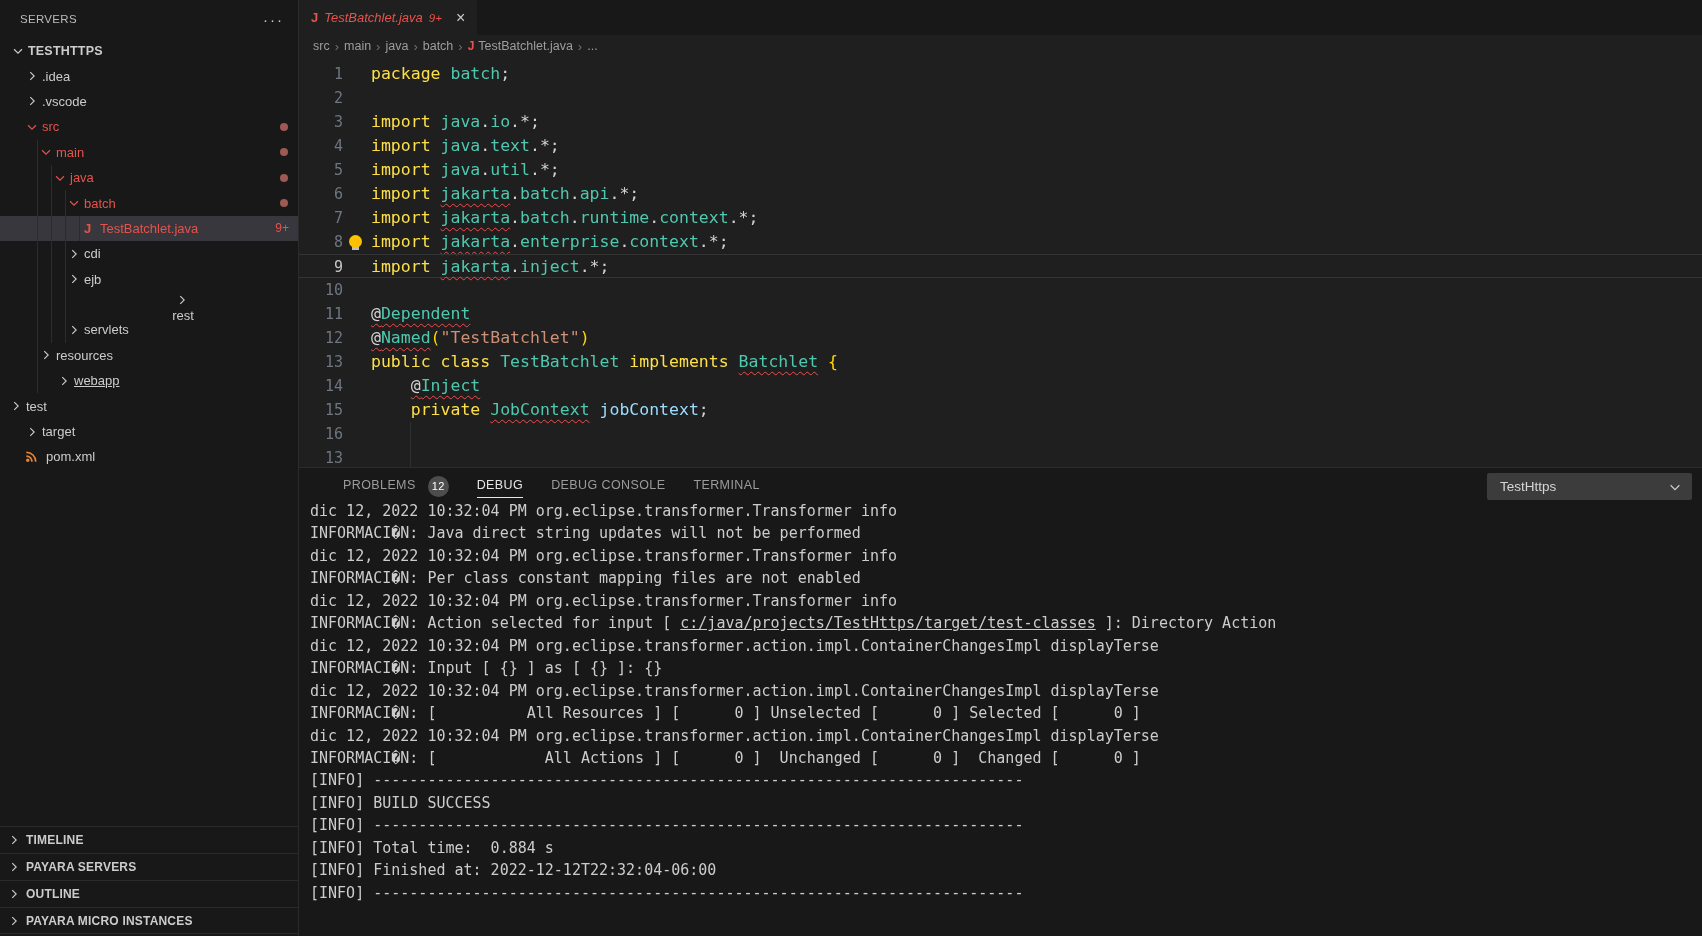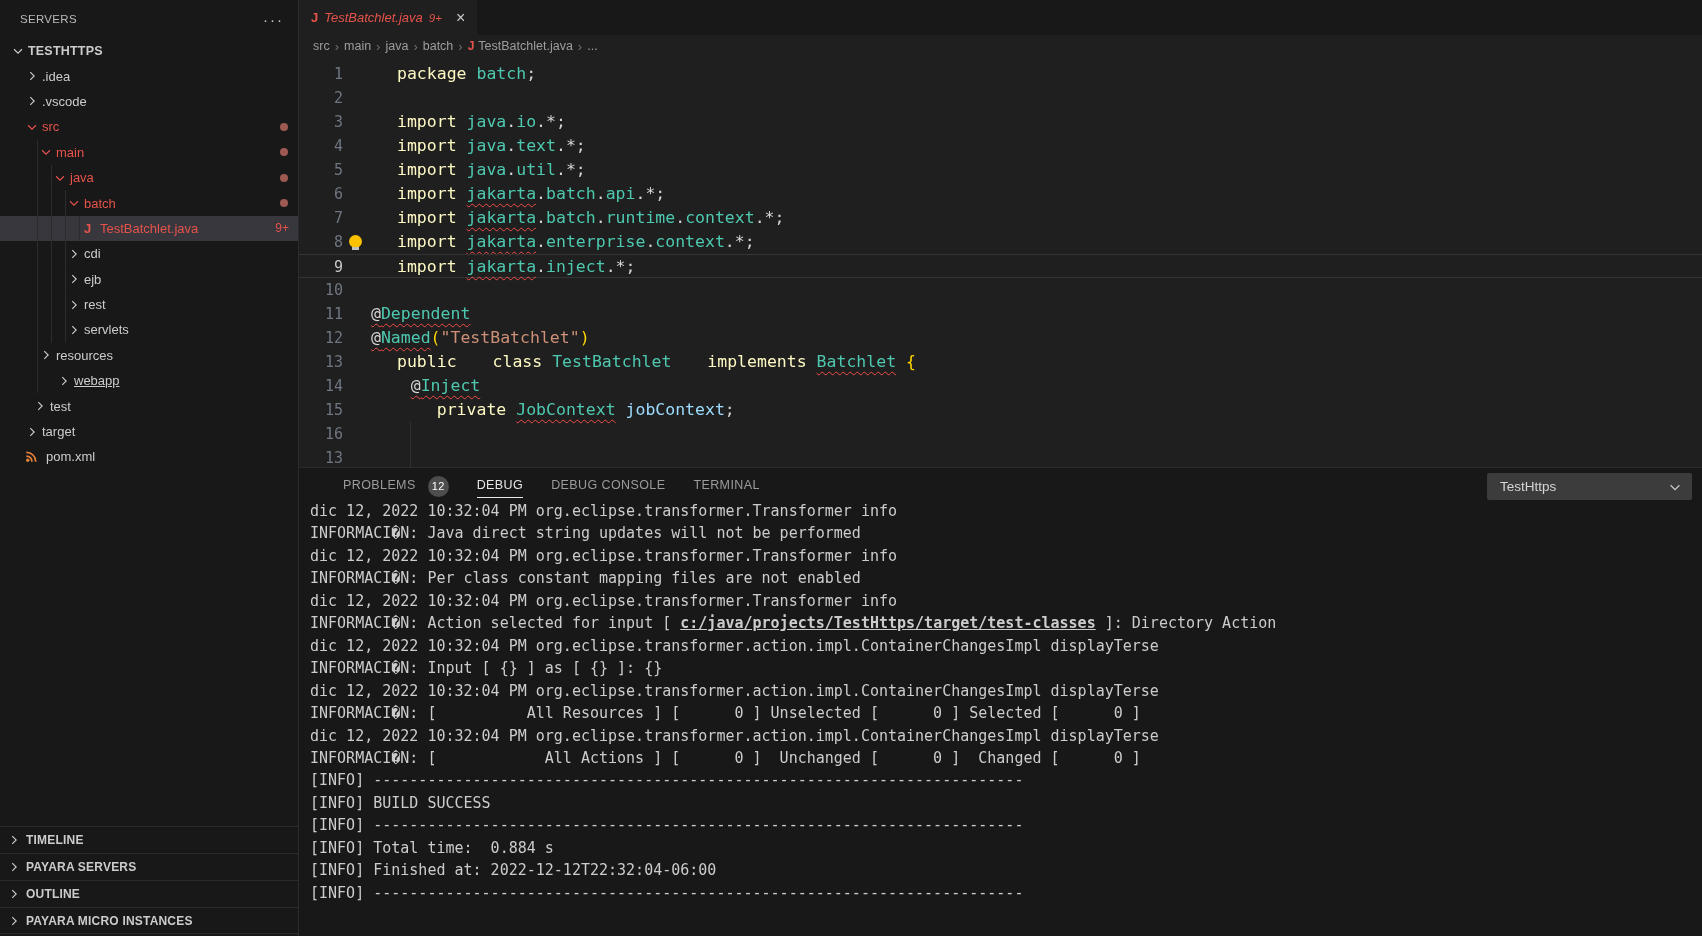--- a/index.html
+++ b/index.html
@@ -52,21 +52,21 @@
   .bc-sep { color:#6f6f6f; margin:0 5px; font-size:13px; }
   .bc-jicon { color:#e5534b; font-weight:700; font-size:12px; margin-right:4px; }
 
   .code { flex:1; position:relative; font-family:"DejaVu Sans Mono", monospace; font-size:16.5px;
           line-height:24px; padding-top:5px; overflow:hidden; background:#1f1f1f; }
   .line { display:flex; height:24px; position:relative; }
   .ln { width:44px; text-align:right; color:#6e7681; font-size:15px; flex:none; line-height:24px; }
   .lt { padding-left:28px; white-space:pre; }
   .line.cur { border-top:1px solid #343434; border-bottom:1px solid #343434; }
   .line.cur .ln { color:#c6c6c6; }
-  .tk-k { color:#fef9c3;margin-left:26px; } .tk-t { color:#4ec9b0; } .tk-p { color:#d4d4d4; }
+  .tk-k { color:#fde047; } .tk-t { color:#4ec9b0; } .tk-p { color:#d4d4d4; }
   .tk-v { color:#9cdcfe; } .tk-s { color:#ce9178; } .tk-g { color:#ffd700; }
   .sq { text-decoration-line:underline; text-decoration-style:wavy;
         text-decoration-color:#f14c4c; text-underline-offset:4px; text-decoration-thickness:1px; }
   .bulb { position:absolute; left:50px; top:5px; width:13px; height:13px; background:#fcc100;
           border-radius:50%; }
   .bulb::after { content:""; position:absolute; left:3px; top:12px; width:7px; height:3px;
                  background:#bfbfbf; }
   .iguide { display:inline-block; width:1px; height:24px; background:#303030; margin-left:39px; }
 
   
@@ -81,21 +81,21 @@
   .ptab.active .plabel { border-bottom:1px solid #e7e7e7; }
   .pbadge { background:#4d4d4d; color:#ffffff; border-radius:50%; min-width:21px; height:21px;
             display:flex; align-items:center; justify-content:center; font-size:11px; }
   .channel { position:absolute; right:10px; top:5px; width:205px; height:27px; background:#3c3c3c;
              border-radius:2px; display:flex; align-items:center; padding:0 10px 0 13px;
              color:#d6d6d6; font-size:13.5px; cursor:pointer; }
   .channel .cchev { margin-left:auto; color:#cccccc; display:flex; }
   .console { flex:1; font-family:"DejaVu Sans Mono", monospace; font-size:15px;
              line-height:22.45px; color:#cccccc; white-space:pre; padding-left:11px;
              overflow:hidden; margin-top:-4px; }
-  .clink { text-decoration:underline; cursor:pointer;font-weight:bold; }
+  .clink { text-decoration:underline; cursor:pointer; }
 </style>
 </head>
 <body>
 
 <div class="app">
 
   <aside class="sidebar">
     <div class="sb-header">
       <span>SERVERS</span>
       <span class="more">···</span>
@@ -191,61 +191,61 @@
           <i class="guide" style="left: 37px;"></i>
           <i class="guide" style="left: 51px;"></i>
           <i class="guide" style="left: 65px;"></i>
           <span class="chev">
             <svg width="14" height="14" viewBox="0 0 16 16">
               <path d="M6 3.5 L10.5 8 L6 12.5" fill="none" stroke="currentColor" stroke-width="1.3"></path>
             </svg>
           </span>
           <span class="tlabel">ejb</span>
         </div>
+        <div class="trow" style="padding-left: 66px; flex-direction: column;">
+          <i class="guide" style="left: 37px;"></i>
+          <i class="guide" style="left: 51px;"></i>
+          <i class="guide" style="left: 65px;"></i>
+          <span class="chev">
+            <svg width="14" height="14" viewBox="0 0 16 16">
+              <path d="M6 3.5 L10.5 8 L6 12.5" fill="none" stroke="currentColor" stroke-width="1.3"></path>
+            </svg>
+          </span>
+          <span class="tlabel">rest</span>
+        </div>
         <div class="trow" style="padding-left: 66px;">
           <i class="guide" style="left: 37px;"></i>
           <i class="guide" style="left: 51px;"></i>
           <i class="guide" style="left: 65px;"></i>
           <span class="chev">
             <svg width="14" height="14" viewBox="0 0 16 16">
               <path d="M6 3.5 L10.5 8 L6 12.5" fill="none" stroke="currentColor" stroke-width="1.3"></path>
             </svg>
           </span>
-          <span class="tlabel">rest</span>
-        </div>
-        <div class="trow" style="padding-left: 66px;">
-          <i class="guide" style="left: 37px;"></i>
-          <i class="guide" style="left: 51px;"></i>
-          <i class="guide" style="left: 65px;"></i>
-          <span class="chev">
-            <svg width="14" height="14" viewBox="0 0 16 16">
-              <path d="M6 3.5 L10.5 8 L6 12.5" fill="none" stroke="currentColor" stroke-width="1.3"></path>
-            </svg>
-          </span>
           <span class="tlabel">servlets</span>
         </div>
         <div class="trow" style="padding-left: 38px;">
           <i class="guide" style="left: 37px;"></i>
           <span class="chev">
             <svg width="14" height="14" viewBox="0 0 16 16">
               <path d="M6 3.5 L10.5 8 L6 12.5" fill="none" stroke="currentColor" stroke-width="1.3"></path>
             </svg>
           </span>
           <span class="tlabel">resources</span>
         </div>
         <div class="trow" style="padding-left: 56px; text-decoration: underline;">
           <i class="guide" style="left: 37px;"></i>
           <span class="chev">
             <svg width="14" height="14" viewBox="0 0 16 16">
               <path d="M6 3.5 L10.5 8 L6 12.5" fill="none" stroke="currentColor" stroke-width="1.3"></path>
             </svg>
           </span>
           <span class="tlabel">webapp</span>
         </div>
-        <div class="trow" style="padding-left: 32px;">
+        <div class="trow" style="padding-left: 8px;">
           <span class="chev">
             <svg width="14" height="14" viewBox="0 0 16 16">
               <path d="M6 3.5 L10.5 8 L6 12.5" fill="none" stroke="currentColor" stroke-width="1.3"></path>
             </svg>
           </span>
           <span class="tlabel">test</span>
         </div>
         <div class="trow" style="padding-left: 24px;">
           <span class="chev">
             <svg width="14" height="14" viewBox="0 0 16 16">

